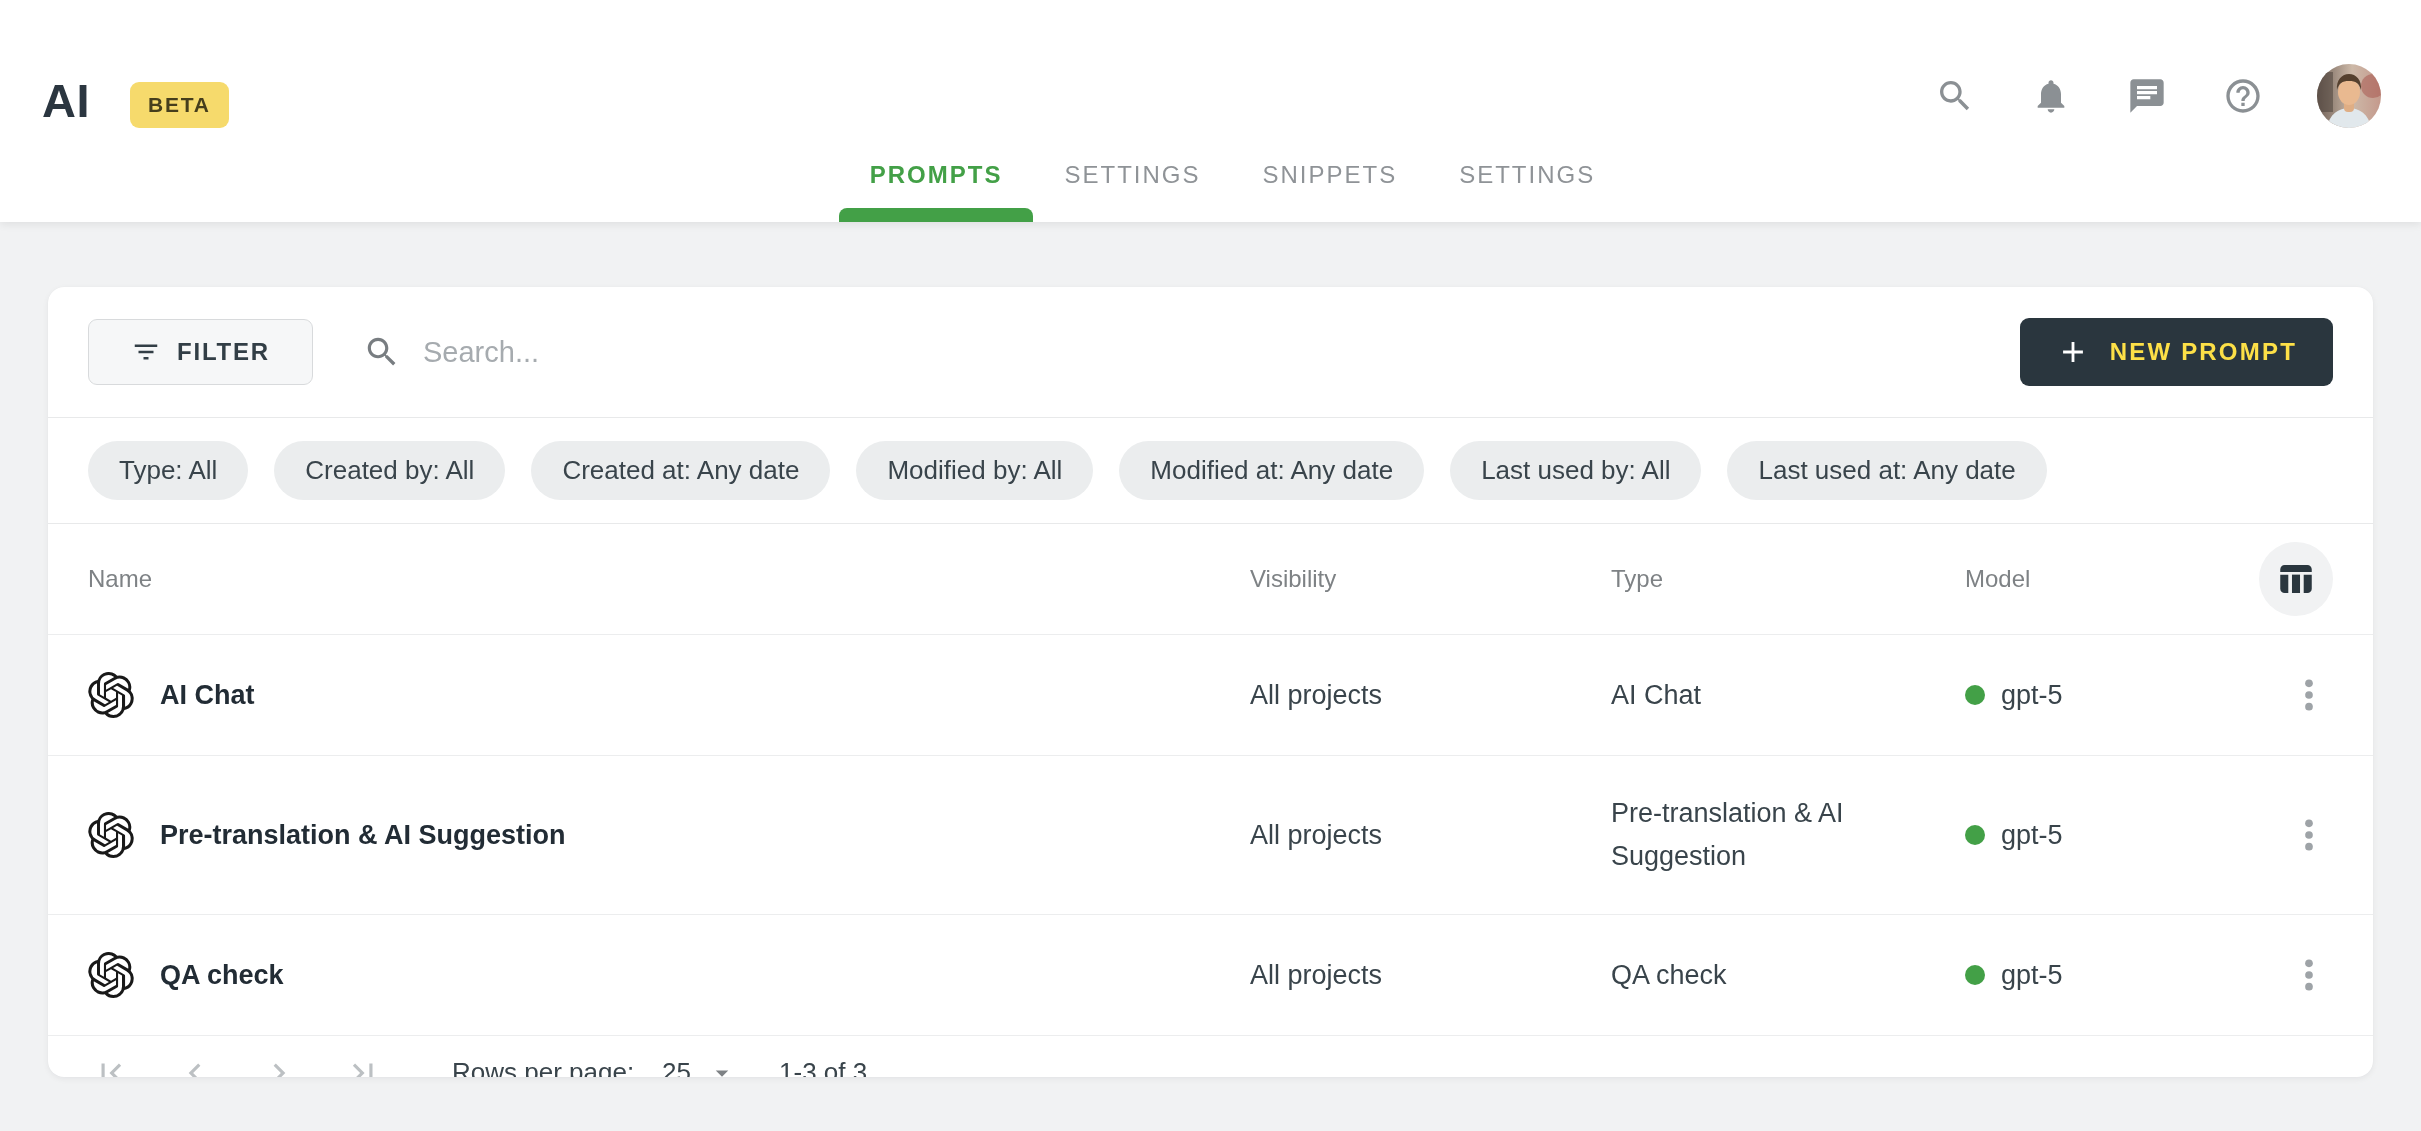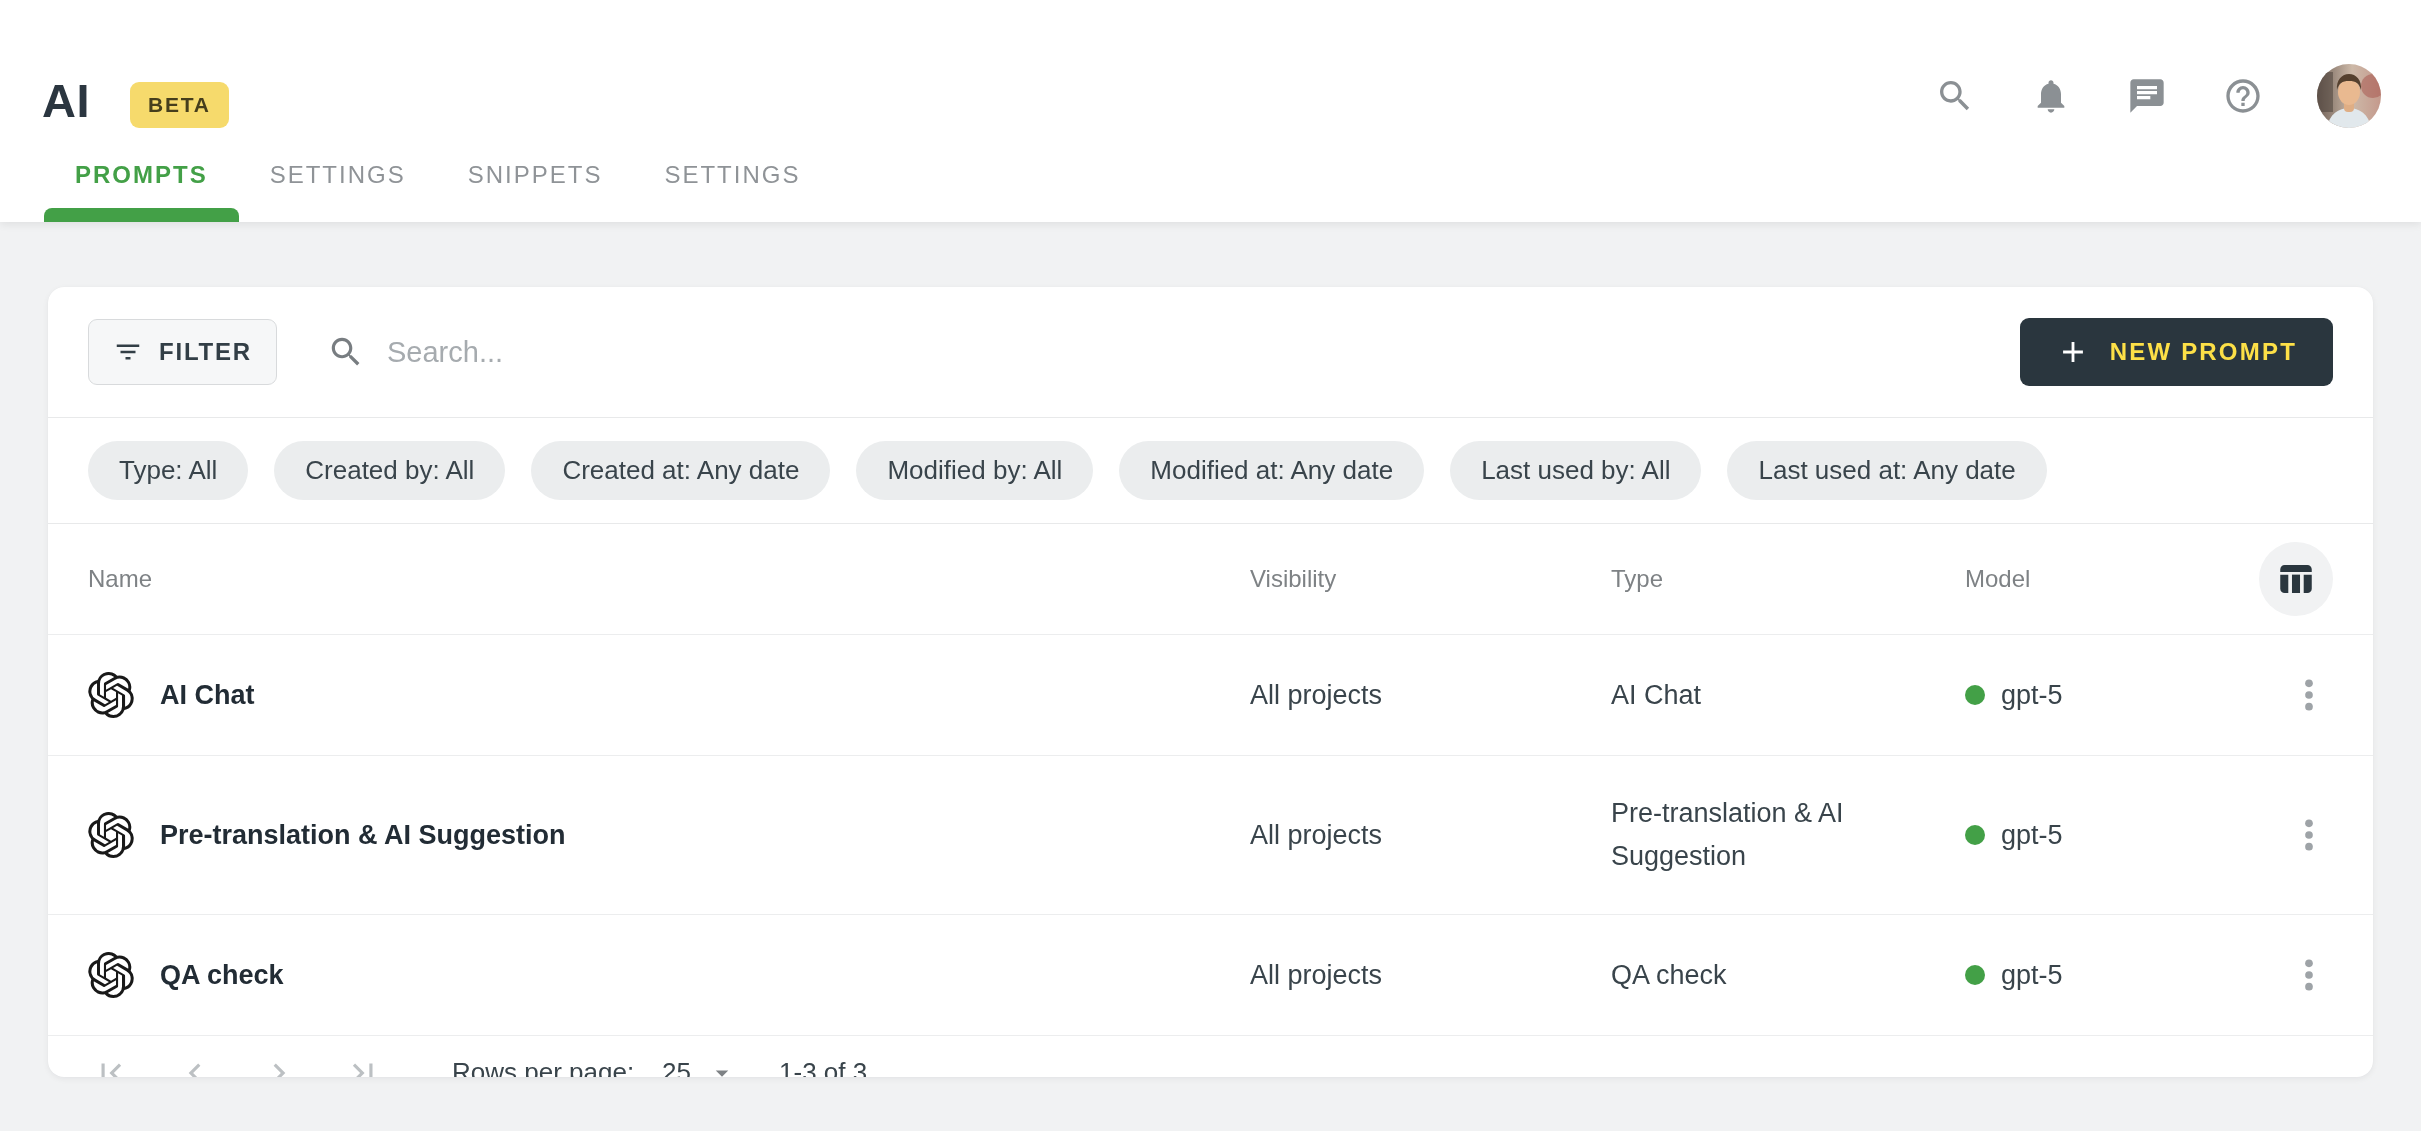--- a/index.html
+++ b/index.html
@@ -14,35 +14,35 @@
   .beta-badge { margin-left:40px; background:#F6DA6C; color:#463E1C; font-size:21px;
                 font-weight:700; letter-spacing:1.8px; padding:11px 18px; border-radius:9px; }
   .header-actions { margin-left:auto; display:flex; align-items:center; gap:52px; }
   .icon-btn { width:44px; height:44px; border:none; background:none; cursor:pointer;
               display:flex; align-items:center; justify-content:center; }
   .icon-btn svg { width:40px; height:40px; fill:#8B9094; }
   .avatar-btn { width:64px; height:64px; border:none; background:none; padding:0; cursor:pointer; }
   .avatar-btn svg { width:64px; height:64px; display:block; }
 
   
-  .tabs { display:flex; padding-left:44px; height:94px; }
+  .tabs { display:flex; padding-left:44px; height:94px;justify-content:center; }
   .tab { position:relative; display:flex; align-items:center; padding:0 31px; border:none;
          background:none; cursor:pointer; font-family:inherit; font-size:24px;
          letter-spacing:2px; color:#8F9397; font-weight:400; }
   .tab.active { color:#43A047; font-weight:700; }
   .tab-indicator { position:absolute; left:0; right:0; bottom:0; height:14px;
                    background:#43A047; border-radius:8px 8px 0 0; }
 
   
   .main { padding:65px 48px 0; }
   .card { background:#fff; border-radius:16px; height:790px;
           box-shadow:0 2px 6px rgba(15,23,42,.06), 0 0 1px rgba(0,0,0,.05); overflow:hidden; }
 
   .toolbar { display:flex; align-items:center; height:130px; padding:0 40px; }
-  .filter-btn { display:flex; align-items:center; gap:16px; height:66px; padding:0 24px;
+  .filter-btn { display:flex; align-items:center; gap:16px; height:66px; padding:0 42px;
                 background:#F6F7F8; border:1px solid #D8DADC; border-radius:9px; cursor:pointer;
                 font-family:inherit; font-size:24px; font-weight:700; letter-spacing:1.8px; color:#323E46; }
   .filter-btn svg { width:30px; height:30px; fill:#323E46; }
   .search-box { flex:1; display:flex; align-items:center; gap:22px; margin-left:50px; }
   .search-box svg { width:38px; height:38px; fill:#787D81; flex:none; }
   .search-input { flex:1; border:none; outline:none; background:transparent; font-family:inherit;
                   font-size:29px; color:#39444B; }
   .search-input::placeholder { color:#A6ABAF; }
   .new-prompt-btn { display:flex; align-items:center; gap:20px; height:68px; padding:0 36px;
                     background:#2A363E; color:#fde047; border:none; border-radius:9px; cursor:pointer;

